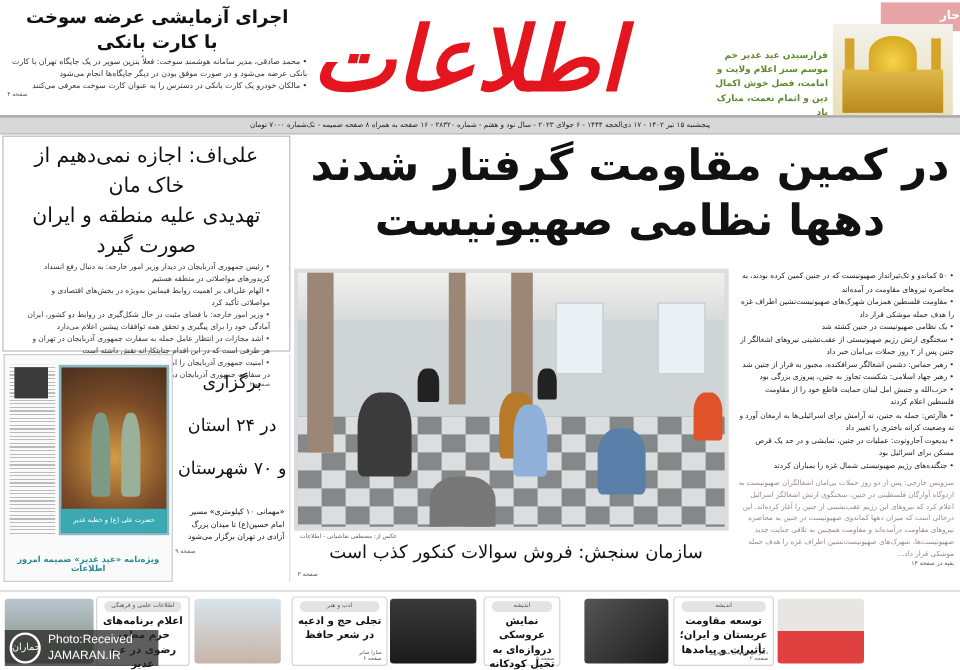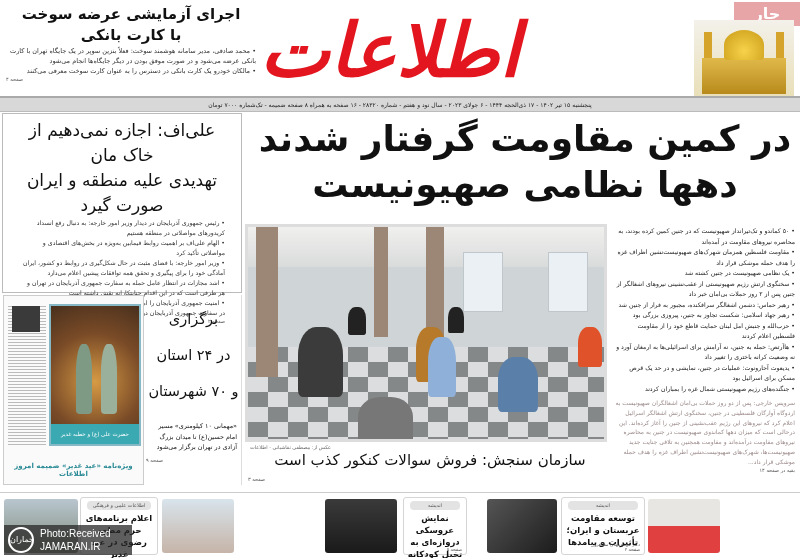--- a/index.html
+++ b/index.html
@@ -4,21 +4,21 @@
 <style>
 *{box-sizing:border-box;margin:0;padding:0}
 body{width:800px;height:558px;background:#fff;font-family:"DejaVu Sans",sans-serif;overflow:hidden;position:relative;direction:rtl;color:#111}
 .abs{position:absolute}
 .masthead-logo{left:260px;top:2px;width:260px;height:95px;display:flex;align-items:center;justify-content:center;color:#e3161f;font-family:"DejaVu Serif",serif;font-size:74px;font-weight:bold;font-style:italic;letter-spacing:-2px}
 .top-left{left:0;top:0;width:262px;height:95px;padding:4px 6px;text-align:center}
 .top-left h2{font-size:15px;font-weight:bold;line-height:21px}
 .top-left p{font-size:6.5px;line-height:10px;text-align:right;color:#333}
 .top-left .pg{font-size:5px;color:#555;text-align:left}
 .top-right{left:522px;top:0;width:278px;height:95px}
-.jar{position:absolute;right:0;top:2px;width:66px;height:24px;background:#e8a5a8;color:#fff;font-size:16px;font-weight:bold;text-align:center;line-height:24px}
+.jar{position:absolute;right:0;top:2px;width:66px;height:24px;background:#e8a5a8;color:#fff;font-size:10px;font-weight:bold;text-align:right;line-height:24px}
 .shrine{position:absolute;right:6px;top:20px;width:100px;height:76px;background:linear-gradient(#f3f1ea,#e9dfb8)}
 .shrine .dome{position:absolute;left:30px;top:10px;width:40px;height:30px;background:radial-gradient(circle at 50% 70%,#f7d34a,#c99a16);border-radius:50% 50% 10% 10%}
 .shrine .base{position:absolute;left:8px;top:38px;width:84px;height:36px;background:linear-gradient(#e0b94a,#b88a1c)}
 .shrine .min{position:absolute;top:12px;width:8px;height:62px;background:#d4a52a}
 .greet{position:absolute;right:110px;top:40px;width:100px;font-size:7.5px;line-height:12px;color:#5f8a2b;font-weight:bold;text-align:right}
 .dateline{left:0;top:96px;width:800px;height:16px;background:#d8d8d8;border-top:2px solid #aaa;border-bottom:1px solid #bbb;font-size:6px;line-height:14px;text-align:center;color:#222}
 .lead{left:250px;top:112px;width:550px;height:100px;text-align:center;font-weight:bold;font-size:36px;line-height:46px;padding-top:4px}
 .left-story{left:2px;top:113px;width:240px;height:180px;border:1px solid #bbb;padding:4px 16px;text-align:center}
 .left-story h3{font-size:17px;line-height:25px;font-weight:normal}
 .left-story p{font-size:6.2px;line-height:10px;text-align:right;color:#333}
@@ -72,20 +72,21 @@
 <div class="abs masthead-logo">اطلاعات</div>
 
 <div class="abs top-right">
   <div class="jar">جار</div>
   <div class="shrine">
     <div class="min" style="left:10px"></div>
     <div class="min" style="right:10px"></div>
     <div class="base"></div>
     <div class="dome"></div>
   </div>
+  <div class="greet">فرارسیدن عید غدیر خم موسم سبز اعلام ولایت و امامت، فصل خوش اکمال دین و اتمام نعمت، مبارک باد</div>
 </div>
 
 <div class="abs dateline">پنجشنبه ۱۵ تیر ۱۴۰۲ - ۱۷ ذی‌الحجه ۱۴۴۴ - ۶ جولای ۲۰۲۳ - سال نود و هفتم - شماره ۲۸۳۲۰ - ۱۶ صفحه به همراه ۸ صفحه ضمیمه - تک‌شماره ۷۰۰۰ تومان</div>
 
 <div class="abs lead">
   <div>در کمین مقاومت گرفتار شدند</div>
   <div>دهها نظامی صهیونیست</div>
 </div>
 
 <div class="abs left-story">
@@ -164,20 +165,25 @@
     <div class="by"><span>دکتر محمدمهدی مظاهری</span><br><span>صفحه ۲</span></div>
   </div>
 
   <div class="bcell" style="left:403px;width:64px">
     <div class="tag">اندیشه</div>
     <div class="head">نمایش عروسکی دروازه‌ای به تخیل کودکانه</div>
     <div class="by">صفحه ۵</div>
   </div>
 
   <div class="bphoto" style="left:325px;width:72px;background:linear-gradient(#3a3a3a,#1a1a1a)"></div>
+  <div class="bcell" style="left:243px;width:80px">
+    <div class="tag">ادب و هنر</div>
+    <div class="head">تجلی حج و ادعیه در شعر حافظ</div>
+    <div class="by"><span>سارا صابر</span><br><span>صفحه ۶</span></div>
+  </div>
 
   <div class="bphoto" style="left:162px;width:72px;background:linear-gradient(#d8e4ec,#c6b4a8)"></div>
   <div class="bcell" style="left:80px;width:78px">
     <div class="tag">اطلاعات علمی و فرهنگی</div>
     <div class="head">اعلام برنامه‌های حرم مطهر رضوی در عید غدیر</div>
   </div>
   <div class="bphoto" style="left:4px;width:74px;background:linear-gradient(#b9c6cf,#7f8a78)"></div>
 </div>
 
 <div class="abs watermark">

